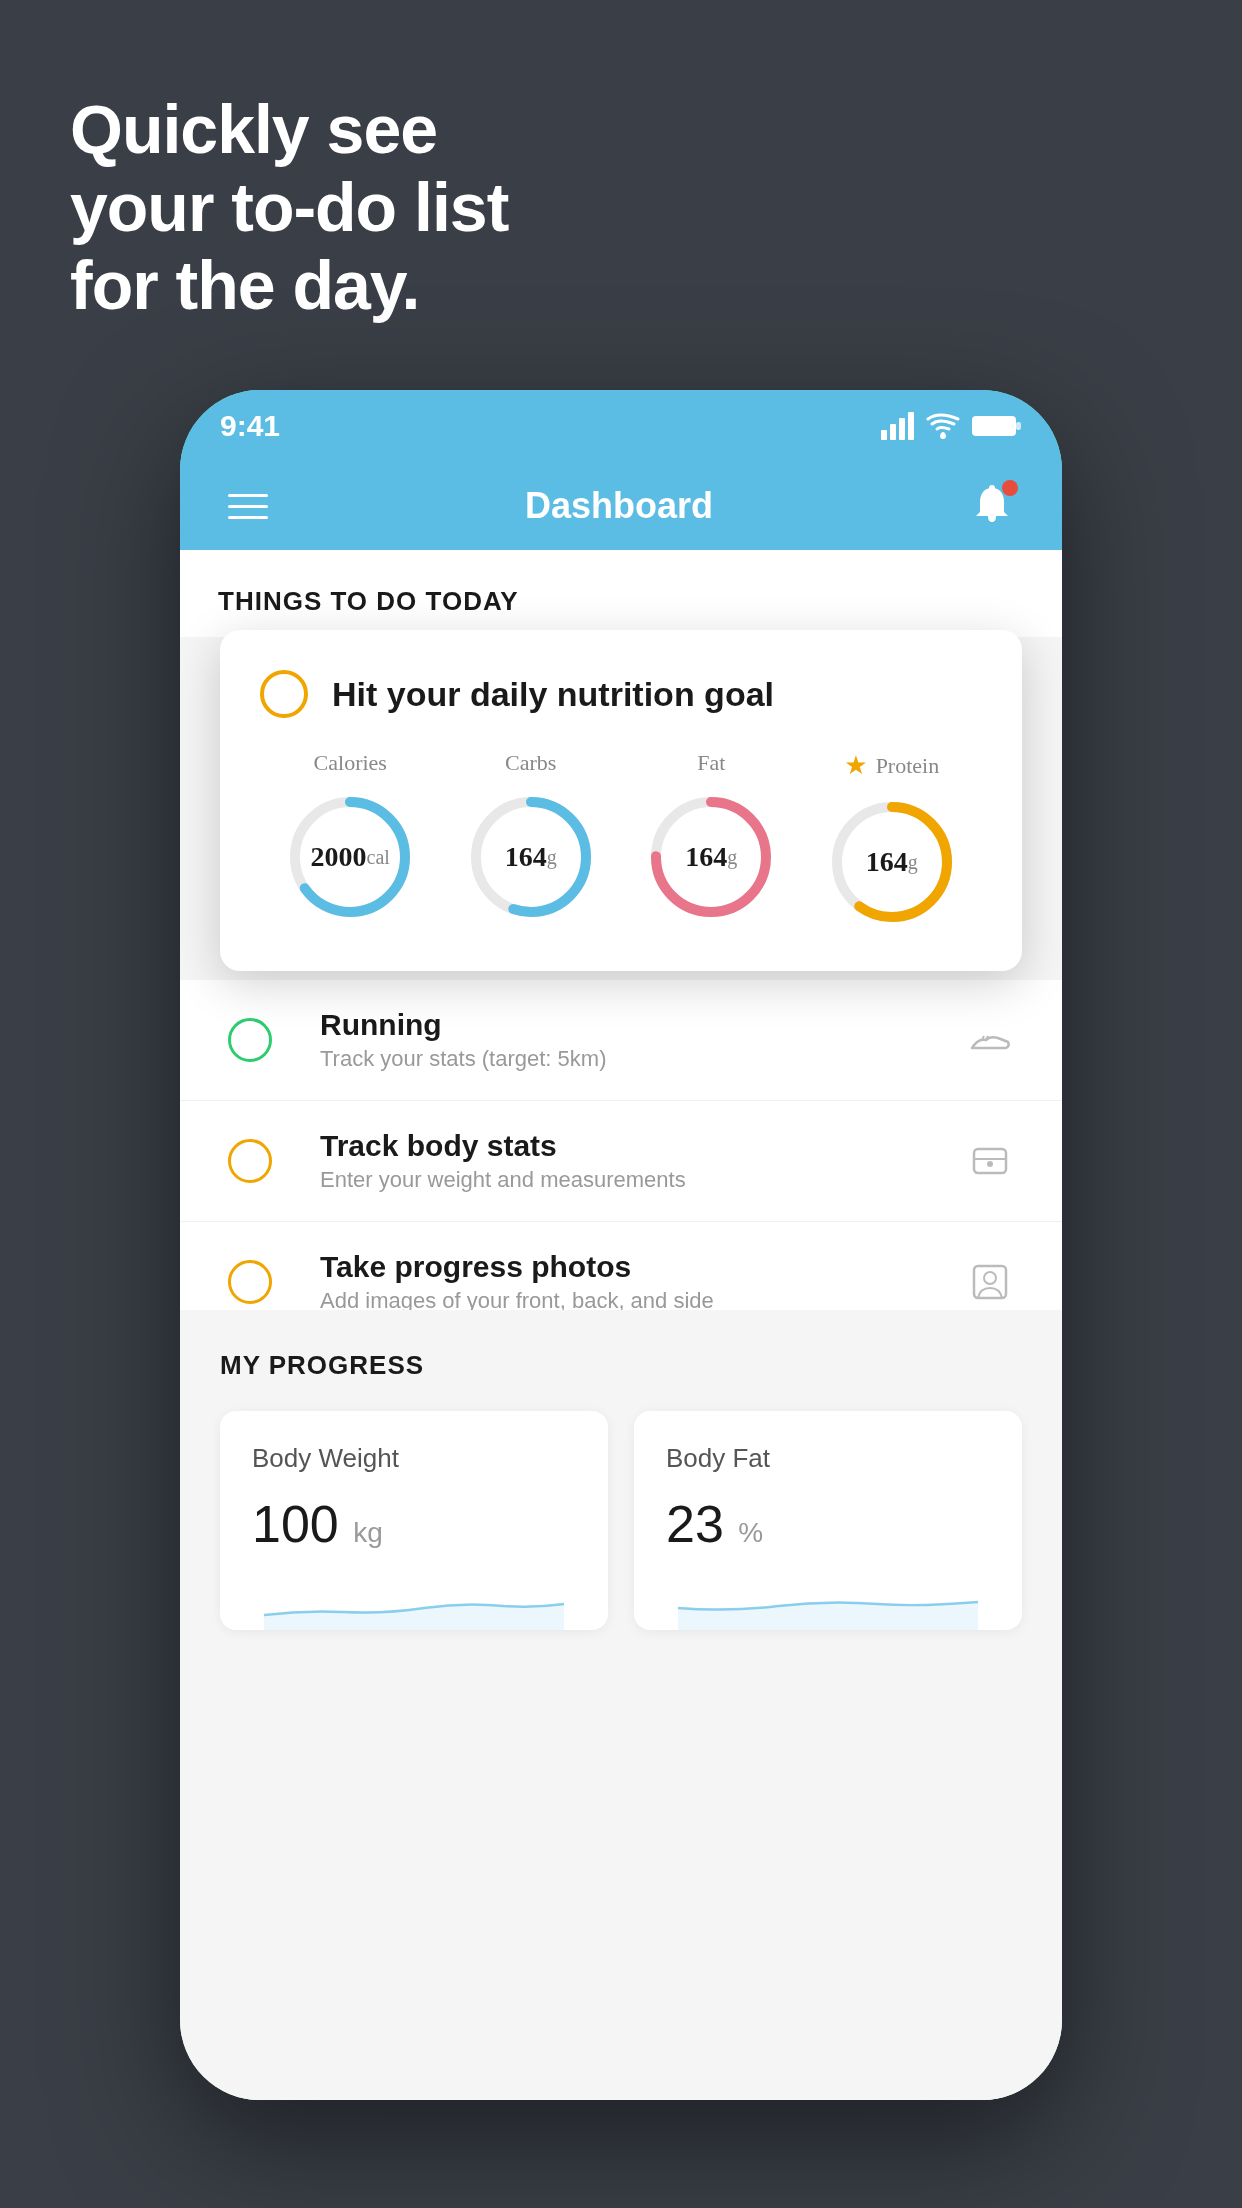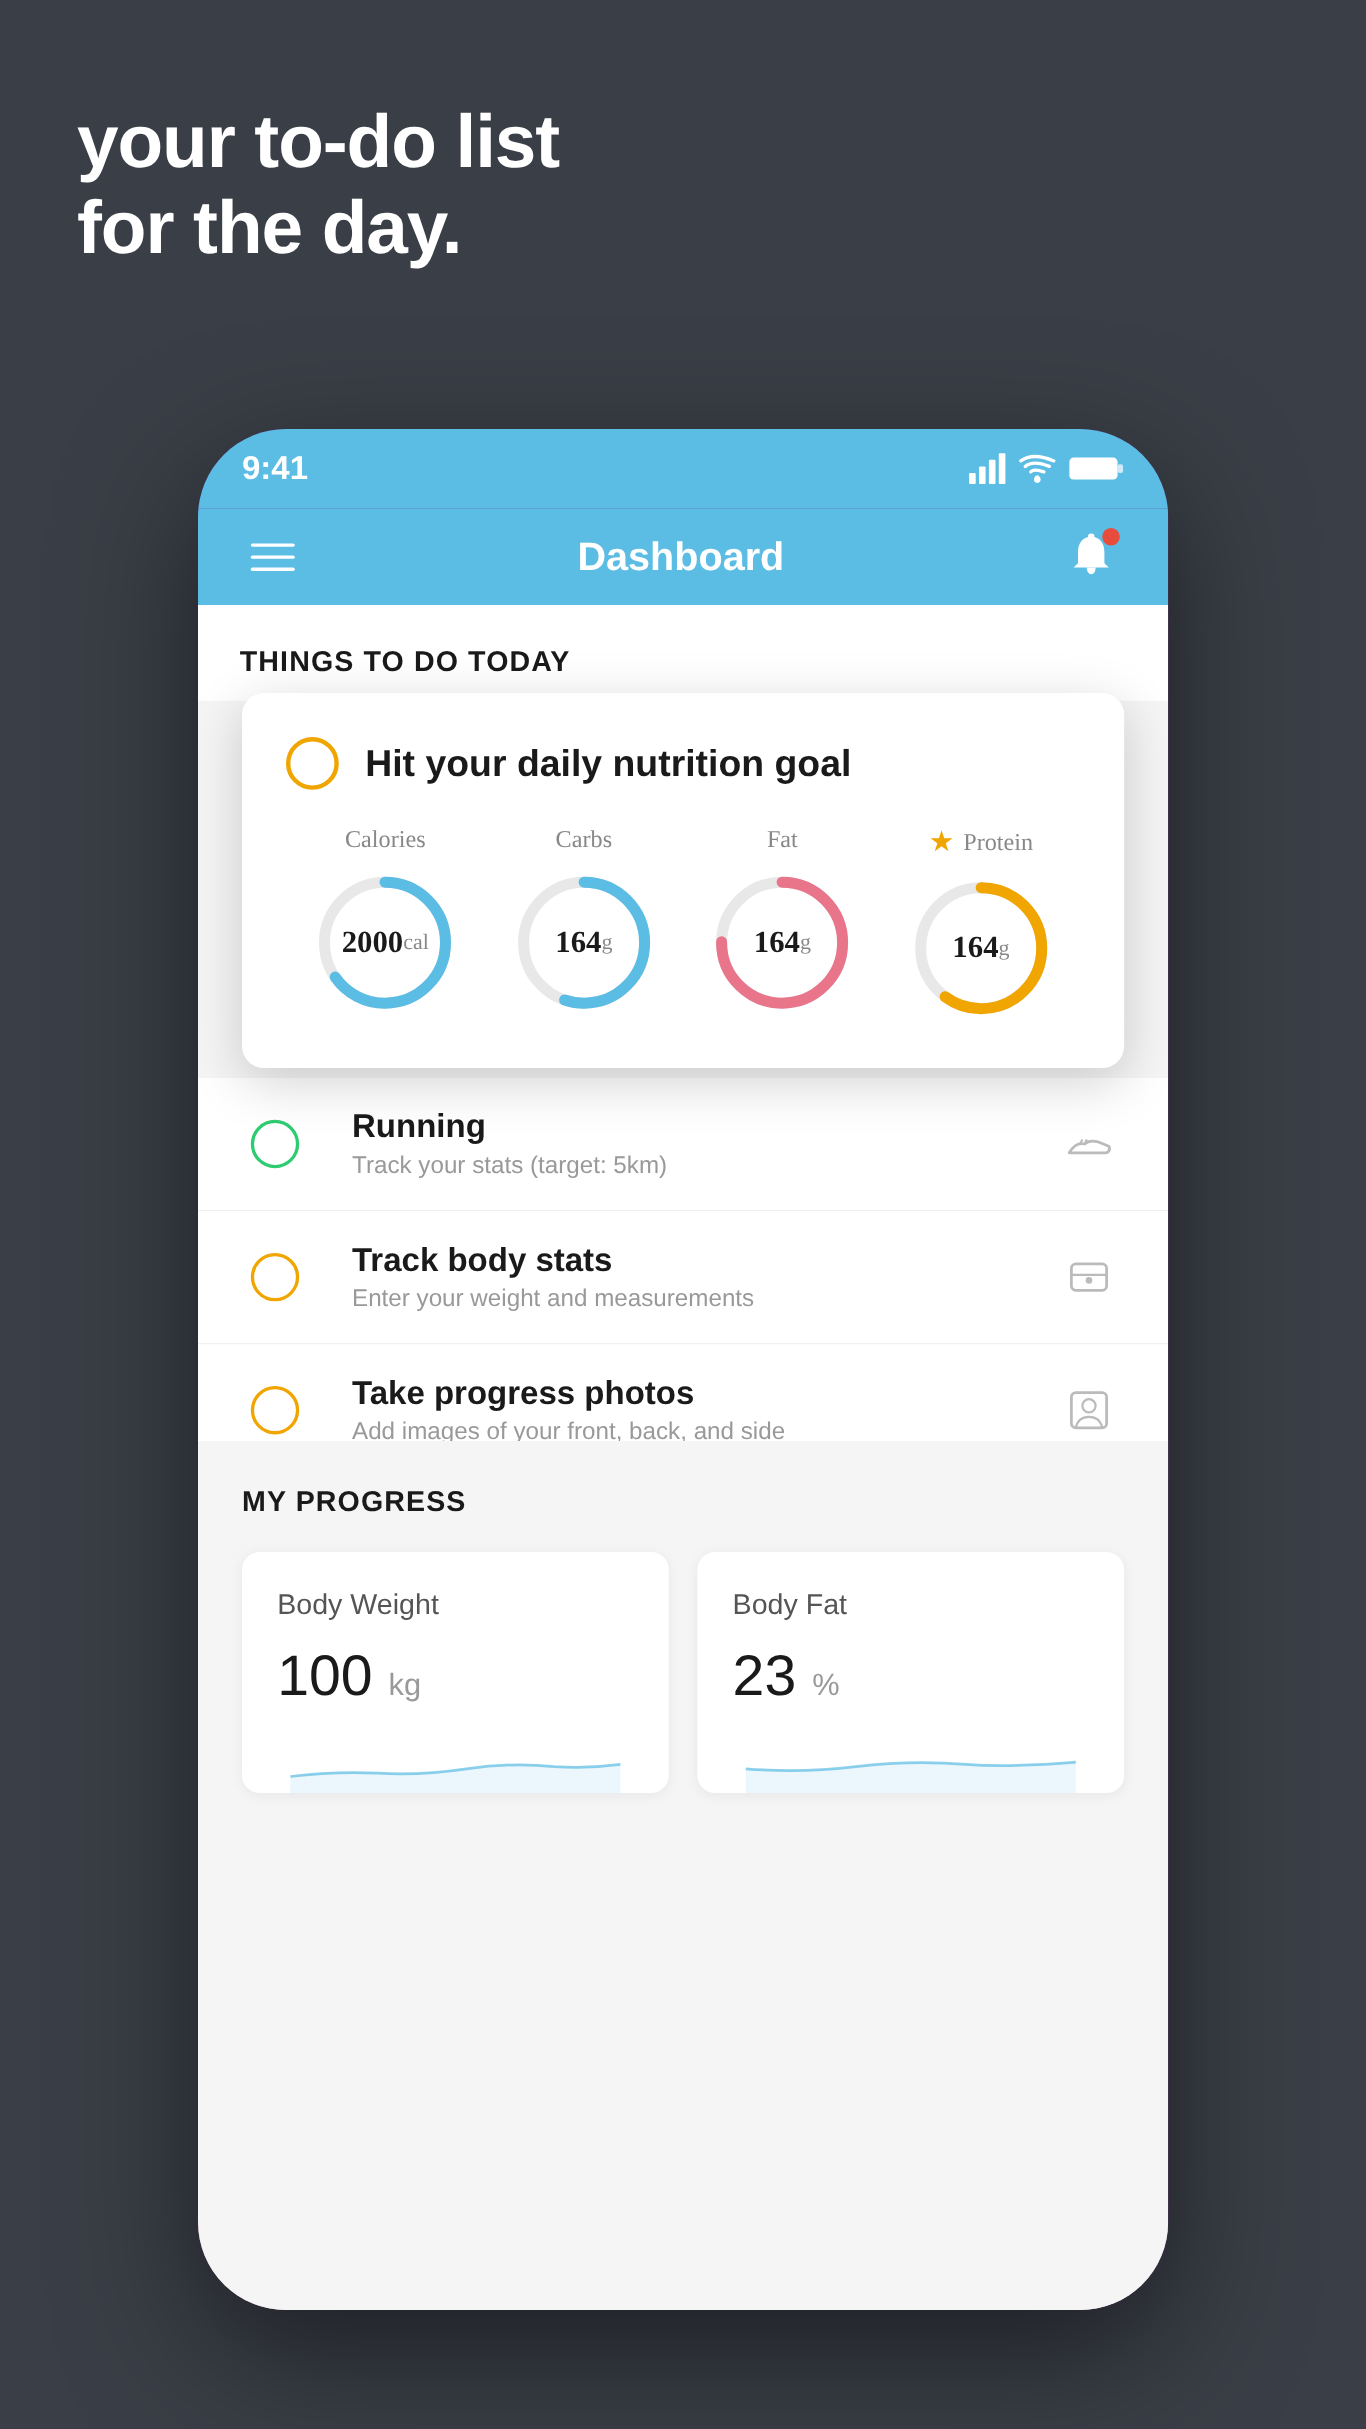--- a/index.html
+++ b/index.html
@@ -31,21 +31,21 @@
       letter-spacing: -1px;
     }
 
     
     .phone {
       position: absolute;
       top: 390px;
       left: 180px;
       width: 882px;
       height: 1710px;
-      background: #701a75;
+      background: #86efac;
       border-radius: 80px;
       overflow: hidden;
       box-shadow: 0 40px 120px rgba(0,0,0,0.5);
     }
 
     
     .status-bar {
       background: #5bbce4;
       height: 72px;
       display: flex;
@@ -263,20 +263,21 @@
       background: linear-gradient(to bottom, transparent, rgba(245,245,245,0.8));
       pointer-events: none;
     }
   </style>
 </head>
 <body>
 
 <div class="bg"></div>
 
 <div class="hero-text">
+  <div>Quickly see</div>
   <div>your to-do list</div>
   <div>for the day.</div>
 </div>
 
 <div class="phone">
 
   <div class="status-bar">
     <span class="status-time">9:41</span>
     <div class="status-icons">
 

